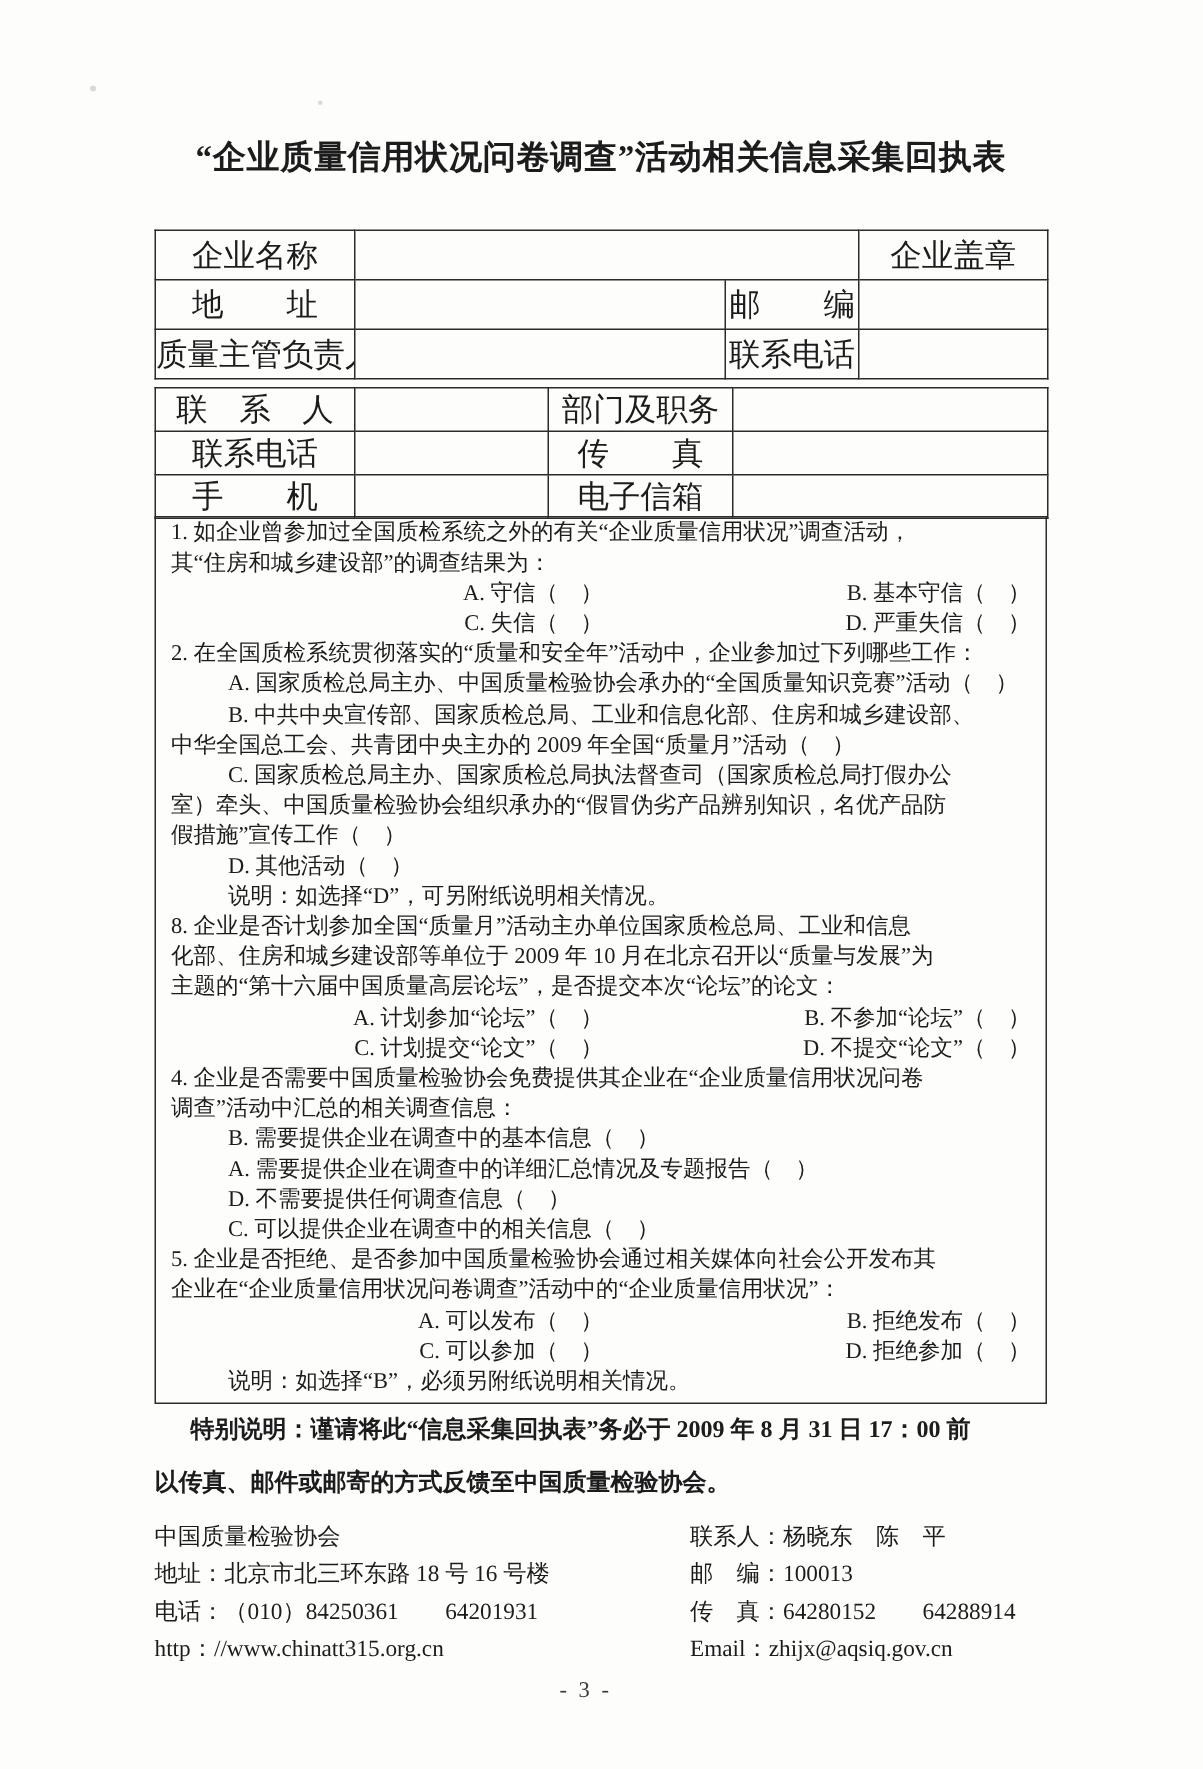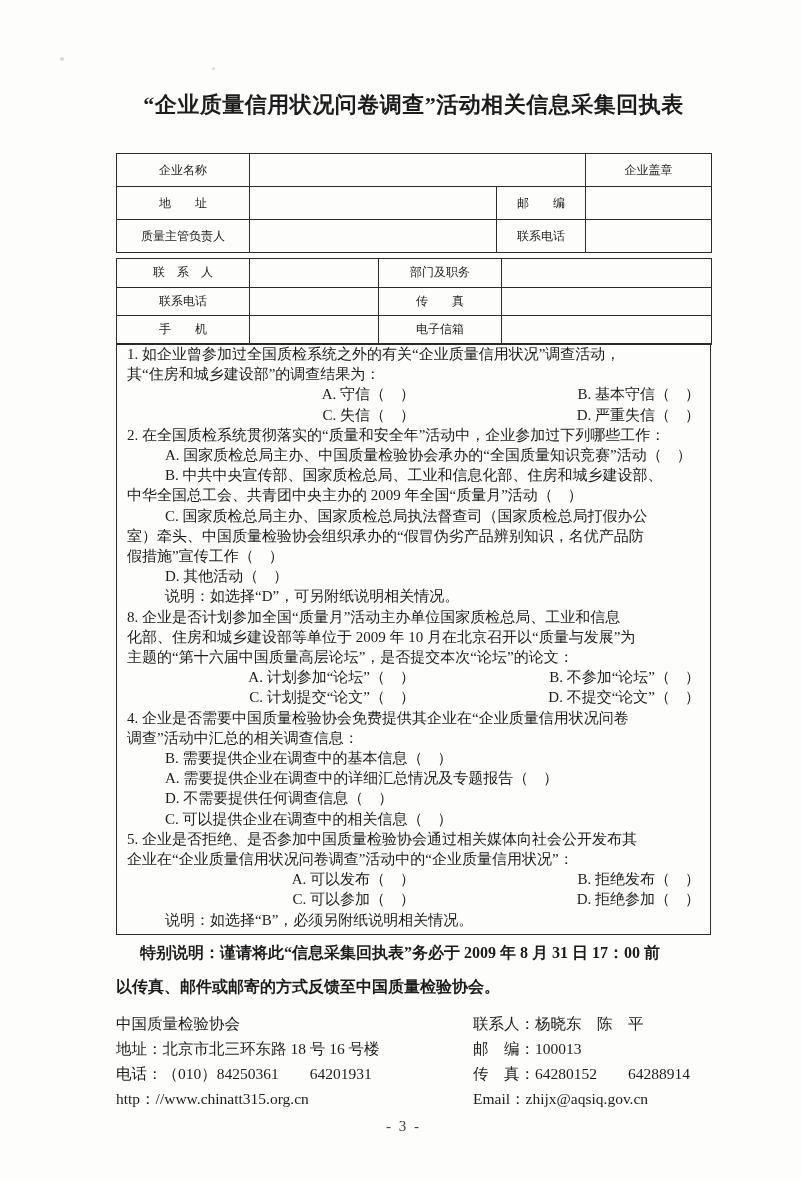--- a/index.html
+++ b/index.html
@@ -7,30 +7,30 @@
     width:802px;height:1179px;
     background:#fdfdfc;
     font-family:"Liberation Serif","DejaVu Serif",serif;
     color:#1c1c1c;
     position:relative;
     overflow:hidden;
   }
   .speck{position:absolute;background:#d9d9d6;border-radius:50%;}
   .s1{left:60px;top:57px;width:4px;height:4px;}
   .s2{left:212px;top:67px;width:3px;height:3px;}
-  .content{position:absolute;left:116px;top:0;width:595px;}
+  .content{position:absolute;left:103px;top:0;width:595px;}
   .title{
     margin:88px 0 0 0;
     font-size:22px;line-height:34px;
     font-weight:700;text-align:center;letter-spacing:0.5px;
     white-space:nowrap;
   }
   table.info{
     border-collapse:collapse;table-layout:fixed;
-    width:595px;font-size:12px;
+    width:595px;font-size:21px;
   }
   table.info td{
     border:1.6px solid #2b2b2b;
     text-align:center;vertical-align:middle;
     padding:0;overflow:hidden;white-space:nowrap;
   }
   table.t1{margin-top:31px;}
   table.t1 td{height:32px;}
   table.t2{margin-top:5px;}
   table.t2 td{height:27.5px;}

